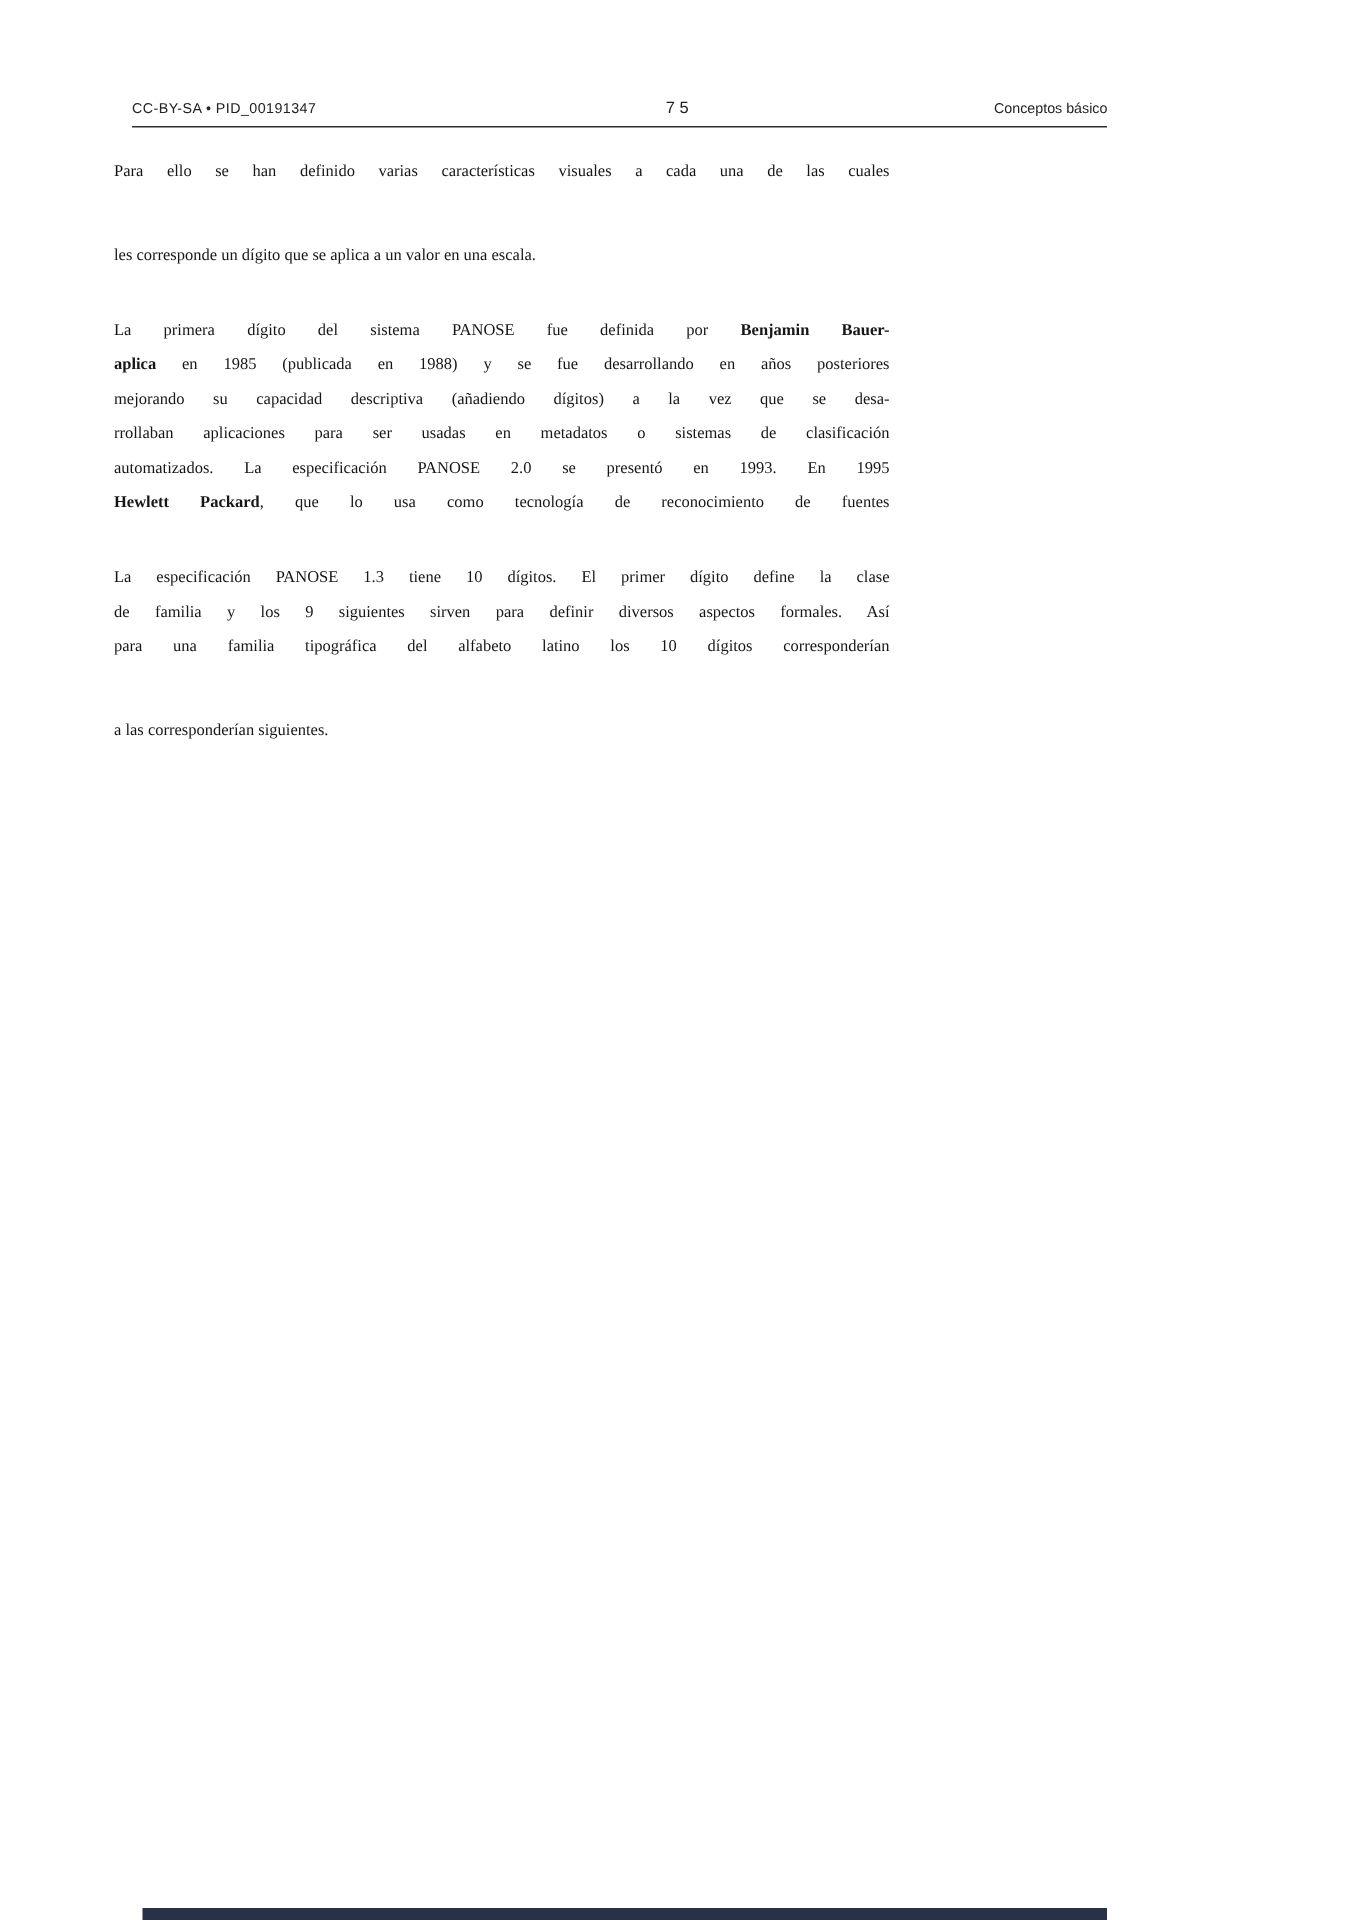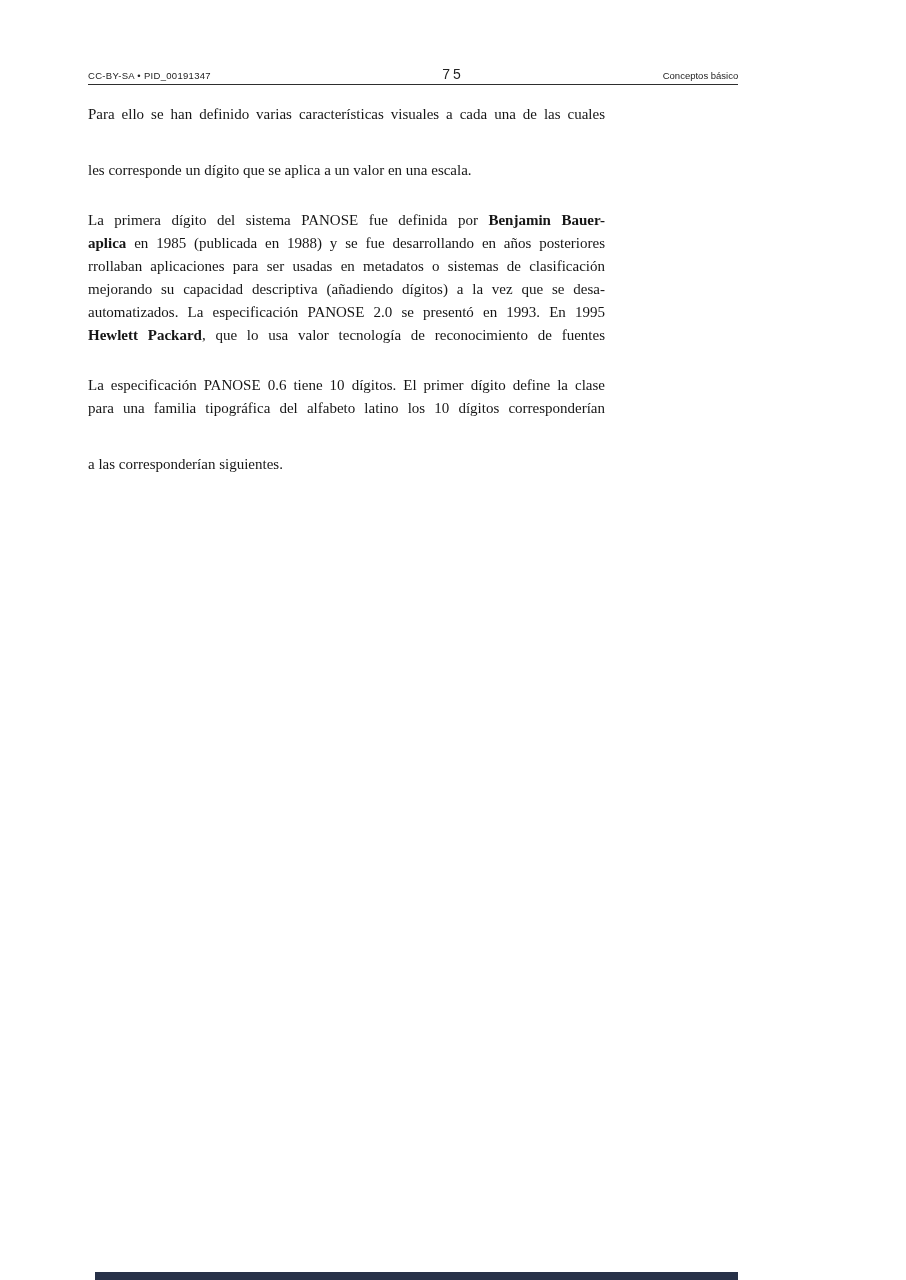--- a/index.html
+++ b/index.html
@@ -23,36 +23,36 @@
     left: 88px;
     top: 66px;
     width: 730px;
     display: flex;
     align-items: baseline;
     font-family: "Liberation Sans", sans-serif;
     font-size: 9.5px;
     color: #222222;
   }
   .h-left  { flex: 1; text-align: left; letter-spacing: 0.3px; }
-  .h-center{ flex: 1; text-align: center; font-size: 14px; letter-spacing: 3px; }
+  .h-center{ flex: 1; text-align: center; font-size: 11px; letter-spacing: 3px; }
   .h-right { flex: 1; text-align: right; }
   .header-rule {
     position: absolute;
     left: 88px;
     top: 84px;
     width: 730px;
     height: 0;
     border-top: 1.4px solid var(--rule);
   }
   .body-text {
     position: absolute;
-    left: 88px;
+    left: 76px;
     top: 103px;
     width: 517px;
-    font-size: 15px;
+    font-size: 11px;
     line-height: 23px;
     color: var(--text);
   }
   .paragraph { margin: 0 0 27px 0; }
   .line {
     white-space: nowrap;
     text-align: justify;
     text-align-last: justify;
   }
   .line.last { text-align-last: left; margin-top: 33px; }
@@ -80,27 +80,28 @@
   <div class="header-rule"></div>
 
   <main class="body-text">
       <div class="paragraph">
         <div class="line"><span>Para ello se han definido varias características visuales a cada una de las cuales</span></div>
         <div class="line last"><span>les corresponde un dígito que se aplica a un valor en una escala.</span></div>
       </div>
       <div class="paragraph">
         <div class="line"><span>La primera dígito del sistema PANOSE fue definida por </span><span class="bold">Benjamin Bauer-</span></div>
         <div class="line"><span class="bold">aplica</span><span> en 1985 (publicada en 1988) y se fue desarrollando en años posteriores</span></div>
+        <div class="line"><span>mejorando su capacidad descriptiva (añadiendo dígitos) a la vez que se desa-</span></div>
         <div class="line"><span>rrollaban aplicaciones para ser usadas en metadatos o sistemas de clasificación</span></div>
-        <div class="line"><span>mejorando su capacidad descriptiva (añadiendo dígitos) a la vez que se desa-</span></div>
         <div class="line"><span>automatizados. La especificación PANOSE 2.0 se presentó en 1993. En 1995</span></div>
-        <div class="line"><span class="bold">Hewlett Packard</span><span>, que lo usa valor tecnología de reconocimiento de fuentes</span></div>
+        <div class="line"><span class="bold">Hewlett Packard</span><span>, que lo usa como tecnología de reconocimiento de fuentes</span></div>
       </div>
       <div class="paragraph">
-        <div class="line"><span>La especificación PANOSE 0.6 tiene 10 dígitos. El primer dígito define la clase</span></div>
+        <div class="line"><span>La especificación PANOSE 1.3 tiene 10 dígitos. El primer dígito define la clase</span></div>
+        <div class="line"><span>de familia y los 9 siguientes sirven para definir diversos aspectos formales. Así</span></div>
         <div class="line"><span>para una familia tipográfica del alfabeto latino los 10 dígitos corresponderían</span></div>
         <div class="line last"><span>a las corresponderían siguientes.</span></div>
       </div>
     </main>
 
   <div class="next-page-edge"></div>
 
 </div>
 
 </body></html>

